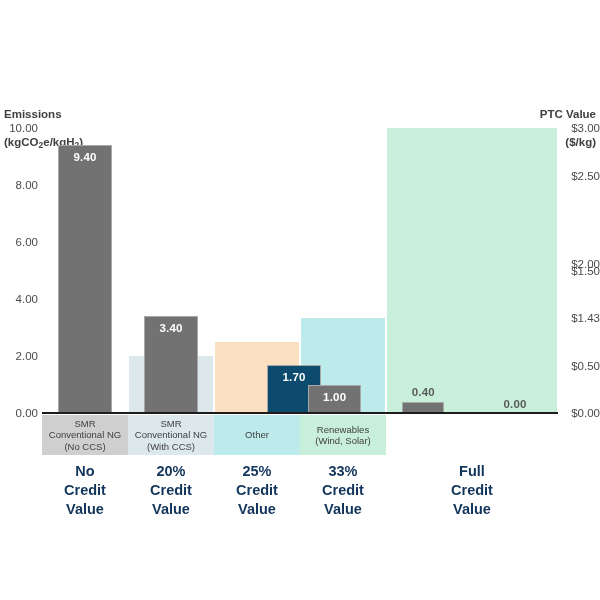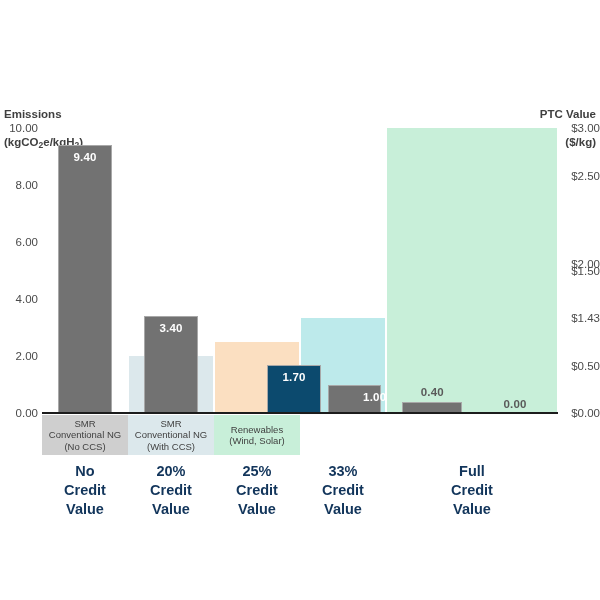--- a/index.html
+++ b/index.html
@@ -172,39 +172,40 @@
     <div id="bars-layer">
         <div class="bar" style="left: 16.34px; width: 53.32px; height: 267.9px; background: rgb(114, 114, 114); border-color: rgb(168, 168, 168);">
           <div class="bar-label">9.40</div>
         </div>
         <div class="bar" style="left: 102.34px; width: 53.32px; height: 96.9px; background: rgb(114, 114, 114); border-color: rgb(168, 168, 168); margin-top: 9px;">
           <div class="bar-label">3.40</div>
         </div>
         <div class="bar" style="left: 188.34px; width: 53.32px; height: 48.45px; background: #0c4a6e; border-color: rgb(168, 168, 168); margin-left: 37px;">
           <div class="bar-label">1.70</div>
         </div>
-        <div class="bar" style="left: 286px; width: 53.32px; height: 28.5px; background: rgb(114, 114, 114); border-color: rgb(168, 168, 168); padding-left: 20px;">
+        <div class="bar" style="left: 266px; width: 53.32px; height: 28.5px; background: rgb(114, 114, 114); border-color: rgb(168, 168, 168);">
           <div class="bar-label">1.00</div>
         </div>
-        <div class="bar" style="left: 360.34px; width: 60px; height: 11.4px; background: rgb(114, 114, 114); border-color: rgb(168, 168, 168);">
+        <div class="bar" style="left: 360.34px; width: 42px; height: 11.4px; background: rgb(114, 114, 114); border-color: rgb(168, 168, 168);">
           <div class="bar-label outside">0.40</div>
         </div>
         <div class="bar-label outside" style="position: absolute; left: 430px; width: 86px; bottom: 3px; top: auto;">0.00</div>
       </div>
   </div>
 
   <div id="baseline"></div>
 
   <div id="cat-row">
       <div class="cat-box" style="width: 86px; background: rgb(207, 207, 207);">SMR
 Conventional NG
 (No CCS)</div>
       <div class="cat-box" style="width: 86px; background: rgb(220, 232, 236);">SMR
 Conventional NG
 (With CCS)</div>
+      <div class="cat-box" style="width: 86px; background: rgb(189, 234, 235);">Other</div>
       <div class="cat-box" style="width: 86px; background: rgb(200, 239, 217);">Renewables
 (Wind, Solar)</div>
     </div>
   <div id="credit-row">
       <div class="credit-cell" style="width: 86px;">No
 Credit
 Value</div>
       <div class="credit-cell" style="width: 86px;">20%
 Credit
 Value</div>

